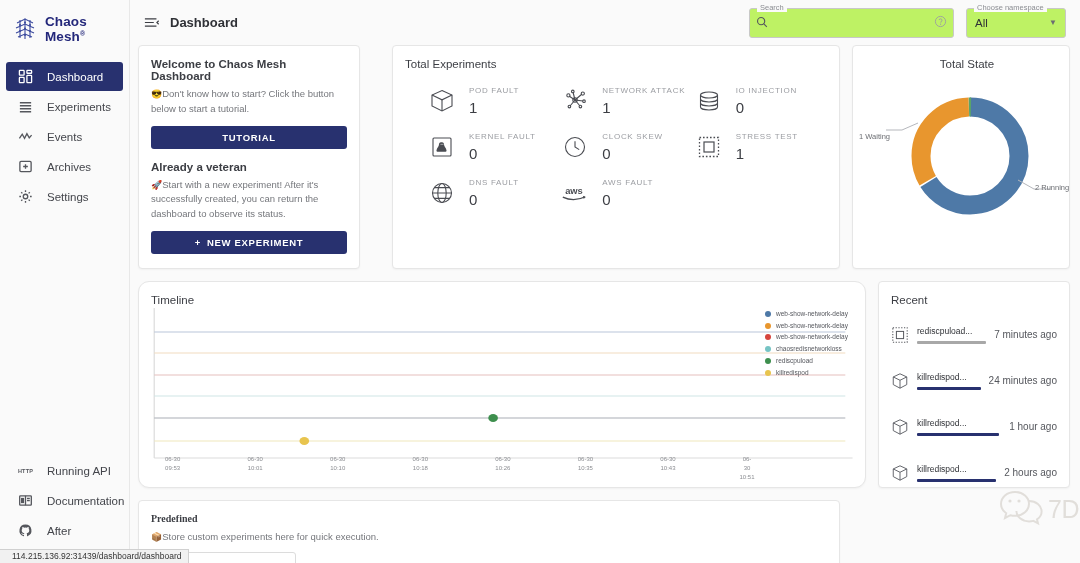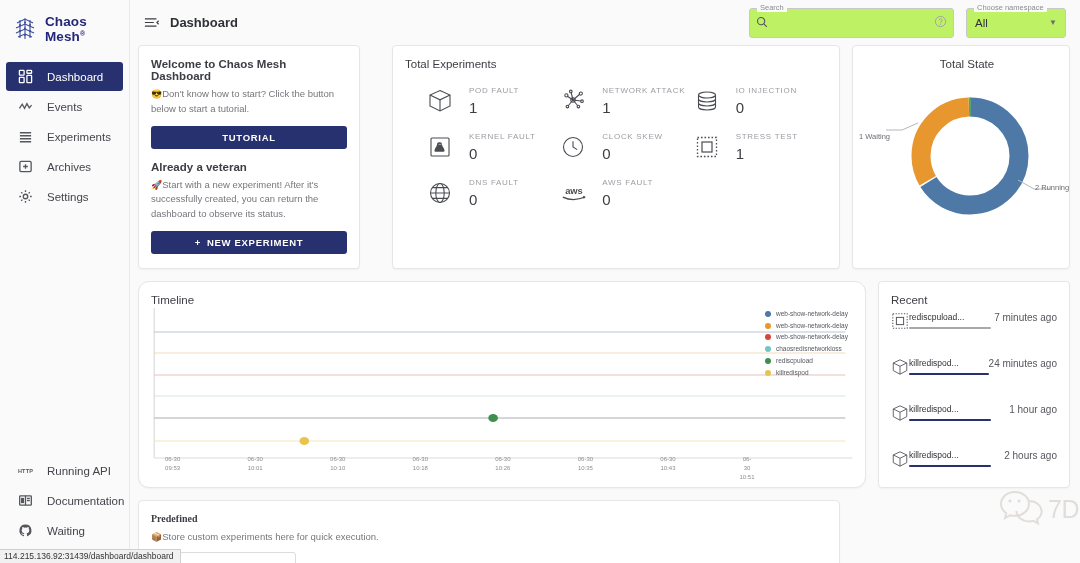--- a/index.html
+++ b/index.html
@@ -32,21 +32,21 @@
   .nav-item.active { background: #28316f; color: #fff; }
   .nav-item.active svg { stroke: #fff; fill: none; }
   .nav-item svg { stroke: #55575d; fill: none; stroke-width: 1.4; }
 
   .nav-bottom { margin-top: auto; padding: 0 6px 18px 6px; display: flex; flex-direction: column; gap: 1px; }
   .http-badge { font-size: 5.5px; font-weight: bold; color: #55575d; letter-spacing: .2px; }
 
   .statusbar {
     position: absolute; left: 0; bottom: 0; height: 14px;
     background: #f1f1f1; border: 1px solid #d0d0d0; border-left: none; border-bottom: none;
-    font-size: 8.5px; color: #333; padding: 1px 6px 0 4px; white-space: nowrap;
+    font-size: 8.5px; color: #333; padding: 1px 6px 0 12px; white-space: nowrap;
     z-index: 40;
   }
 
   
   .main { flex: 1; height: 563px; position: relative; overflow: hidden; }
 
   .topbar { height: 45px; display: flex; align-items: center; padding: 0 8px 0 14px; background: #fafafa; }
   .hamburger { width: 16px; height: 14px; margin-right: 10px; cursor: pointer; display:flex; align-items:center; }
   .page-title { font-size: 13px; font-weight: bold; color: #2f3136; }
   .topbar-right { margin-left: auto; display: flex; align-items: center; gap: 12px; padding-right: 6px; }
@@ -82,41 +82,41 @@
     display: flex; align-items: center; justify-content: center; gap: 6px;
     height: 23px; margin-top: 10px; border-radius: 3px; cursor: pointer;
     background: #28316f; color: #fff; font-size: 9.5px; font-weight: bold; letter-spacing: .7px;
   }
   .emoji { font-size: 9px; }
 
   
   .experiments { flex: 1; padding: 0 12px 14px 12px; margin-left: 20px; }
   .exp-grid { display: grid; grid-template-columns: repeat(3, 1fr); row-gap: 16px; padding: 16px 0 0 22px; }
   .exp-item { display: flex; align-items: center; gap: 14px; }
-  .exp-icon { width: 28px; height: 28px; flex: 0 0 28px; display: flex; align-items: center; justify-content: flex-start; }
+  .exp-icon { width: 28px; height: 28px; flex: 0 0 28px; display: flex; align-items: center; justify-content: flex-end; }
   .exp-label { font-size: 8px; color: #9b9da2; letter-spacing: .7px; text-transform: uppercase; }
   .exp-value { font-size: 15px; color: #3c3e44; margin-top: 4px; }
 
   
   .state { width: 218px; position: relative; text-align: center; }
   .donut-wrap { position: relative; height: 175px; }
   .donut-label { position: absolute; font-size: 7.5px; color: #6b6d72; white-space: nowrap; }
 
   
   .timeline { flex: 1; height: 207px; position: relative; border-radius: 11px; }
   .tl-plot { position: absolute; left: 14px; top: 26px; right: 10px; bottom: 0; }
   .tl-legend { position: absolute; right: 8px; top: 28px; width: 92px; }
   .lg-item { display: flex; gap: 5px; font-size: 6.5px; color: #55575d; line-height: 1.35; margin-bottom: 3px; }
   .lg-dot { width: 6px; height: 6px; border-radius: 50%; flex: 0 0 6px; margin-top: 1px; }
   .tl-axis { position: absolute; left: 14px; right: 118px; bottom: 10px; height: 22px; }
   .tick { position: absolute; font-size: 6px; color: #8b8d92; text-align: center; line-height: 1.5; transform: translateX(-50%); }
 
   
   .recent { width: 192px; height: 207px; position: relative; overflow: hidden; }
-  .rc-item { display: flex; gap: 0; padding: 0 12px; height: 46px; }
+  .rc-item { display: flex; align-items: center; gap: 8px; padding: 0 12px; height: 46px; }
   .rc-icon { width: 18px; height: 18px; flex: 0 0 18px; display: flex; align-items: center; justify-content: center; }
   .rc-name-box { width: 82px; }
   .rc-name { font-size: 8.5px; color: #2f3136; white-space: nowrap; overflow: hidden; }
   .rc-bar { height: 2.5px; margin-top: 5px; border-radius: 1px; }
   .rc-time { font-size: 10px; color: #55575d; margin-left: auto; white-space: nowrap; }
 
   
   .predefined { flex: 1; padding: 0 12px 12px 12px; }
   .predefined h3 { font-size: 10px; color: #3c3e44; padding-top: 12px; font-family: Liberation Serif, serif; }
   .predefined p { font-size: 9.5px; color: #75777c; margin-top: 7px; }
@@ -169,32 +169,32 @@
             <rect x="9.5" y="1.5" width="5" height="3" rx=".6"></rect>
             <rect x="9.5" y="6.8" width="5" height="7.7" rx=".6"></rect>
             <rect x="1.5" y="9" width="5" height="5.5" rx=".6"></rect>
           </svg>
       </span>
       <span>Dashboard</span>
     </div>
     <div class="nav-item">
       <span class="ic">
         <svg viewBox="0 0 16 16" width="15" height="15">
+            <path d="M2 4h12M2 7.2h12M2 10.4h12M2 13.6h12"></path>
+          </svg>
+      </span>
+      <span>Experiments</span>
+    </div>
+    <div class="nav-item">
+      <span class="ic">
+        <svg viewBox="0 0 16 16" width="15" height="15">
             <path d="M1.5 10 L4.5 5.5 L7 10 L9.5 5 L12 9.5 L14.5 6.5"></path>
           </svg>
       </span>
       <span>Events</span>
-    </div>
-    <div class="nav-item">
-      <span class="ic">
-        <svg viewBox="0 0 16 16" width="15" height="15">
-            <path d="M2 4h12M2 7.2h12M2 10.4h12M2 13.6h12"></path>
-          </svg>
-      </span>
-      <span>Experiments</span>
     </div>
     <div class="nav-item">
       <span class="ic">
         <svg viewBox="0 0 16 16" width="15" height="15">
             <rect x="2" y="2.5" width="12" height="11" rx="1.2"></rect>
             <path d="M8 5.5v5M5.5 8h5"></path>
           </svg>
       </span>
       <span>Archives</span>
     </div>
@@ -226,21 +226,21 @@
           </svg>
       </span>
       <span>Documentation</span>
     </div>
     <div class="nav-item">
       <span class="ic">
         <svg viewBox="0 0 16 16" width="15" height="15">
             <path d="M8 1.6a6.4 6.4 0 0 0-2 12.5c.3.05.42-.14.42-.3v-1.1c-1.75.38-2.13-.84-2.13-.84-.29-.73-.7-.93-.7-.93-.57-.4.05-.39.05-.39.63.05.96.65.96.65.56.96 1.48.68 1.84.52.06-.4.22-.68.4-.84-1.4-.16-2.87-.7-2.87-3.1 0-.69.25-1.25.65-1.69-.07-.16-.28-.8.06-1.67 0 0 .53-.17 1.74.64a6 6 0 0 1 3.16 0c1.2-.81 1.73-.64 1.73-.64.35.87.13 1.51.07 1.67.4.44.64 1 .64 1.69 0 2.4-1.47 2.94-2.87 3.09.23.2.43.58.43 1.17v1.73c0 .17.11.36.42.3A6.4 6.4 0 0 0 8 1.6z" fill="#55575d" stroke="none"></path>
           </svg>
       </span>
-      <span>Waiting</span>
+      <span>After</span>
     </div>
   </div>
 
   <div class="statusbar">114.215.136.92:31439/dashboard/dashboard</div>
 </aside>
 
 <div class="main">
 
   <div class="topbar">
     <span class="hamburger">

